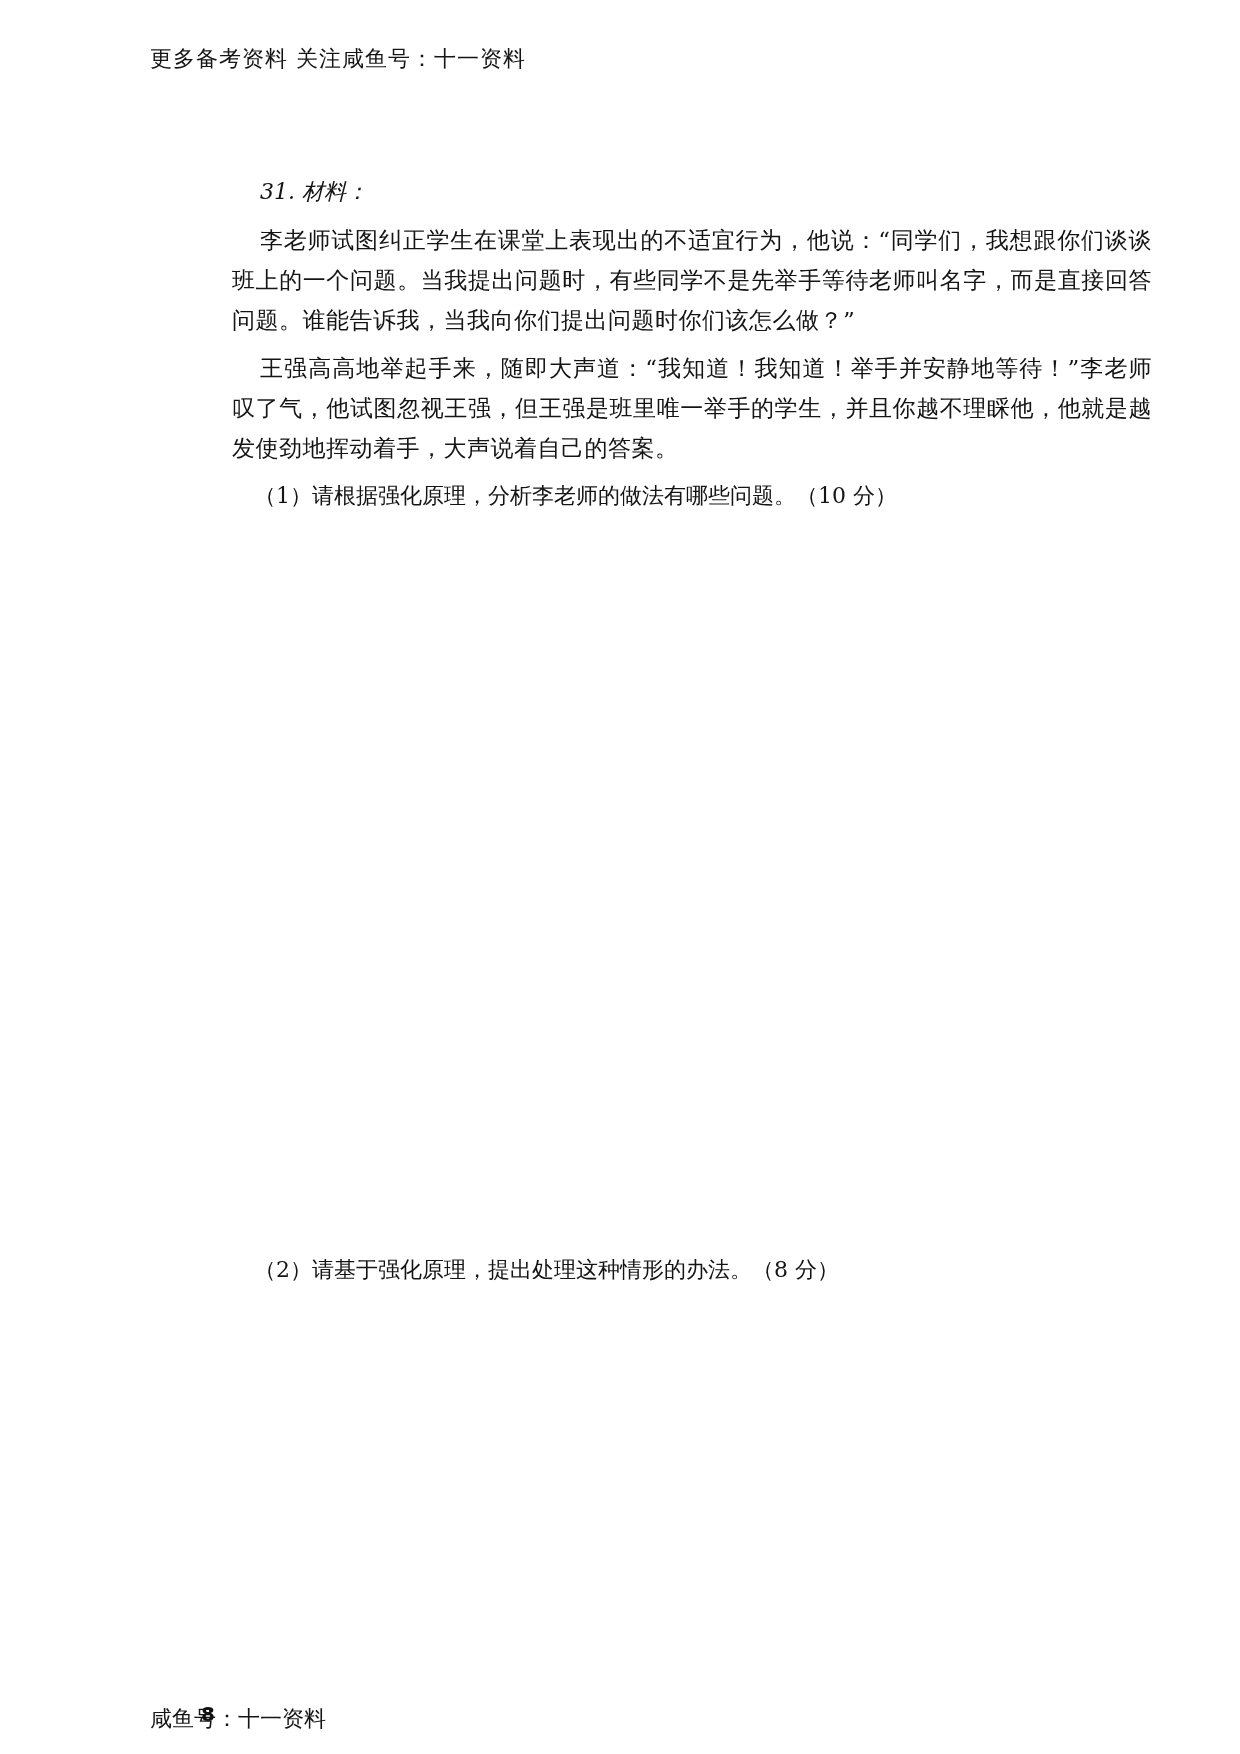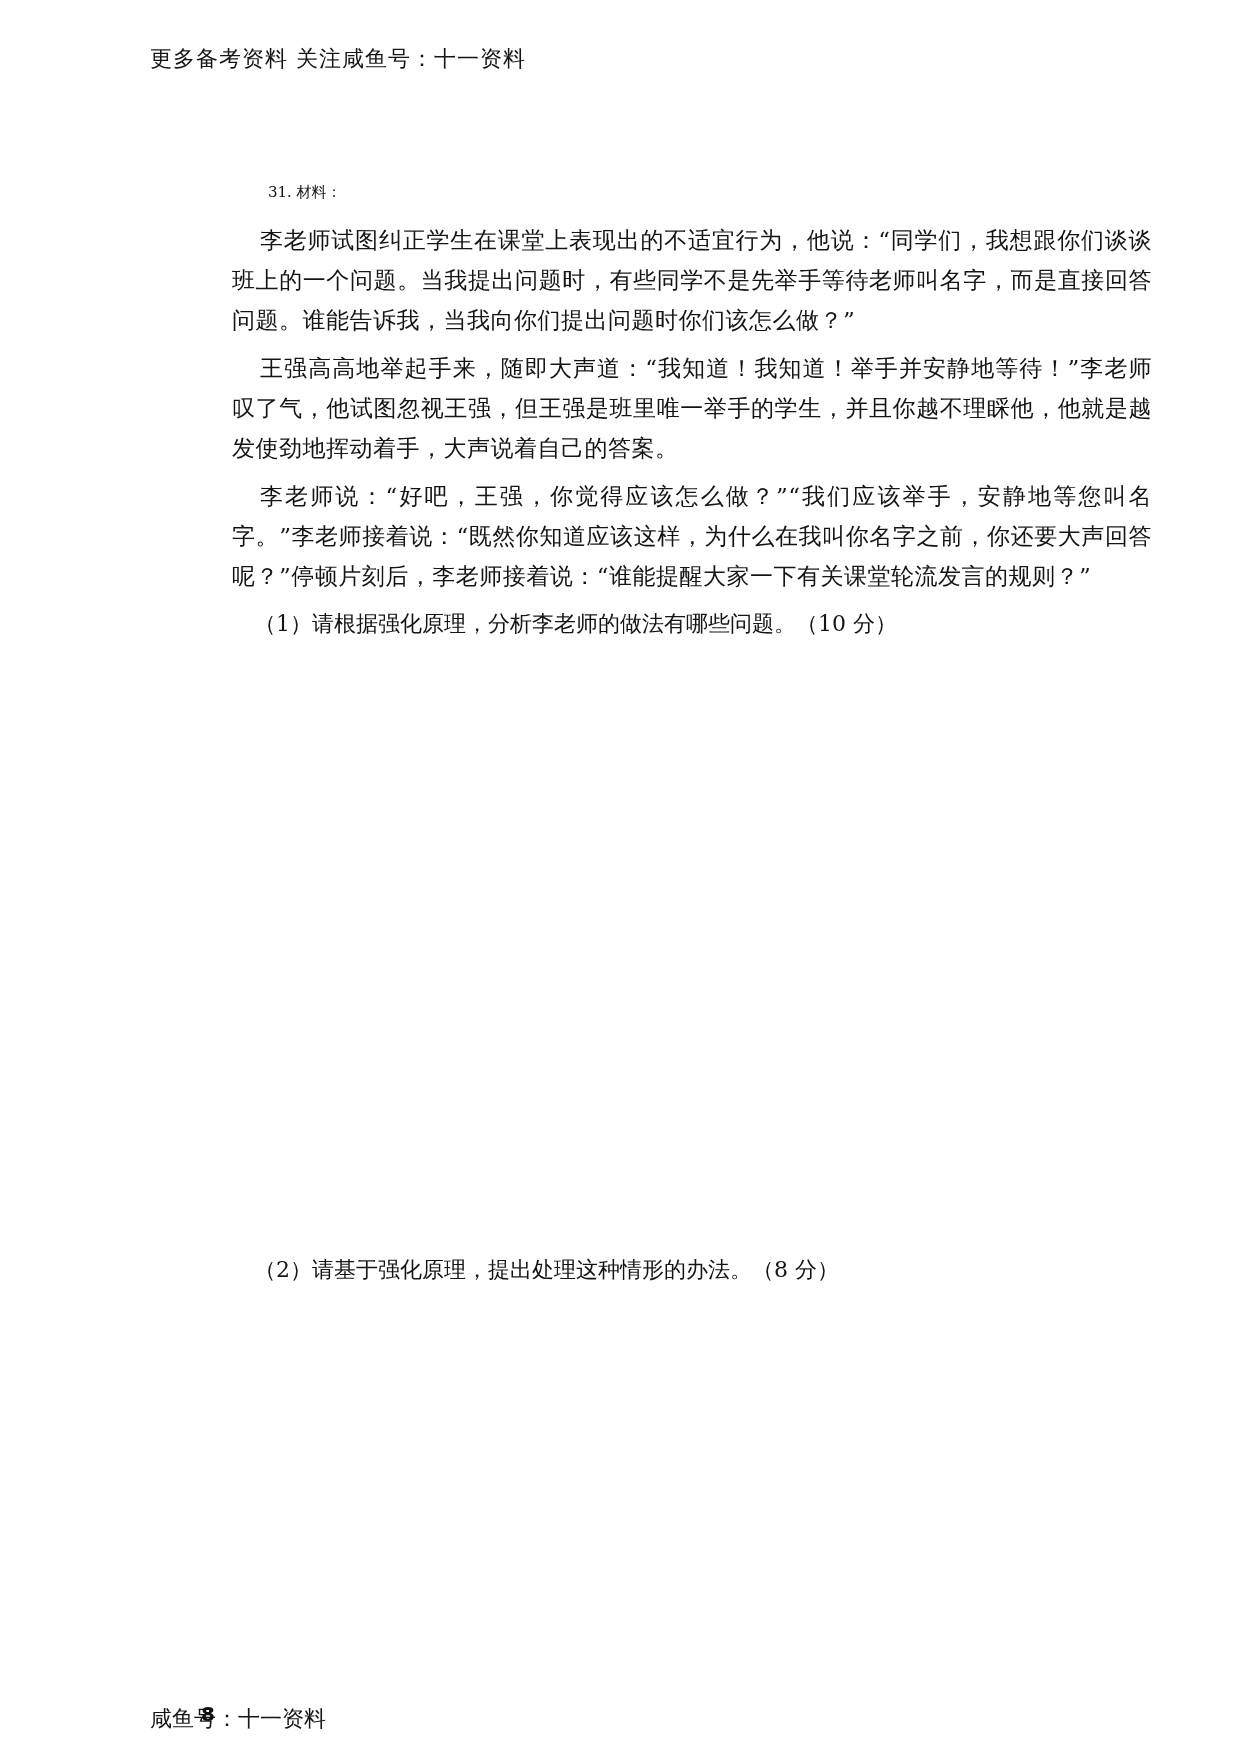--- a/index.html
+++ b/index.html
@@ -27,24 +27,25 @@
       position: absolute;
       left: 232px;
       top: 172px;
       width: 920px;
       font-family: "DejaVu Serif", "Liberation Serif", serif;
       font-size: 23px;
       line-height: 40px;
       color: #141414;
     }
     .q-title {
-      font-size: 15px;
-      margin: 0 0 0 36px;
+      font-size: 22px;
+      margin: 0 0 0 28px;
       height: 40px;
       line-height: 40px;
+      font-style: italic;
     }
     .para {
       margin: 8px;
       text-indent: 28px;
       margin-left: 0;
       text-align: justify;
       padding-left: 0;
       position: relative;
       left: -28px;
       width: 948px;
@@ -99,21 +100,20 @@
   </style>
 </head>
 <body>
 
 <div class="page-header">更多备考资料  关注咸鱼号：十一资料</div>
 
 <div class="content">
   <div class="q-title">31. 材料：</div>
   <p class="para">李老师试图纠正学生在课堂上表现出的不适宜行为，他说：“同学们，我想跟你们谈谈班上的一个问题。当我提出问题时，有些同学不是先举手等待老师叫名字，而是直接回答问题。谁能告诉我，当我向你们提出问题时你们该怎么做？”</p>
   <p class="para">王强高高地举起手来，随即大声道：“我知道！我知道！举手并安静地等待！”李老师叹了气，他试图忽视王强，但王强是班里唯一举手的学生，并且你越不理睬他，他就是越发使劲地挥动着手，大声说着自己的答案。</p>
-  <p class="para">李老师说：“好吧，王强，你觉得应该怎么做？”“我们应该举手，安静地等您叫名字。”李老师接着说：“既然你知道应该这样，为什么在我叫你名字之前，你还要大声回答呢？”停顿片刻后，李老师接着说：“谁能提醒大家一下有关课堂轮流发言的规则？”</p>
   <div class="sub-q">（1）请根据强化原理，分析李老师的做法有哪些问题。（10 分）</div>
 </div>
 
 <div class="answer-space" style="top:860px;height:380px;"></div>
 
 <div class="sub-q-2">（2）请基于强化原理，提出处理这种情形的办法。（8 分）</div>
 
 <div class="answer-space" style="top:1300px;height:360px;"></div>
 
 <div class="footer">咸鱼号：十一资料</div>

